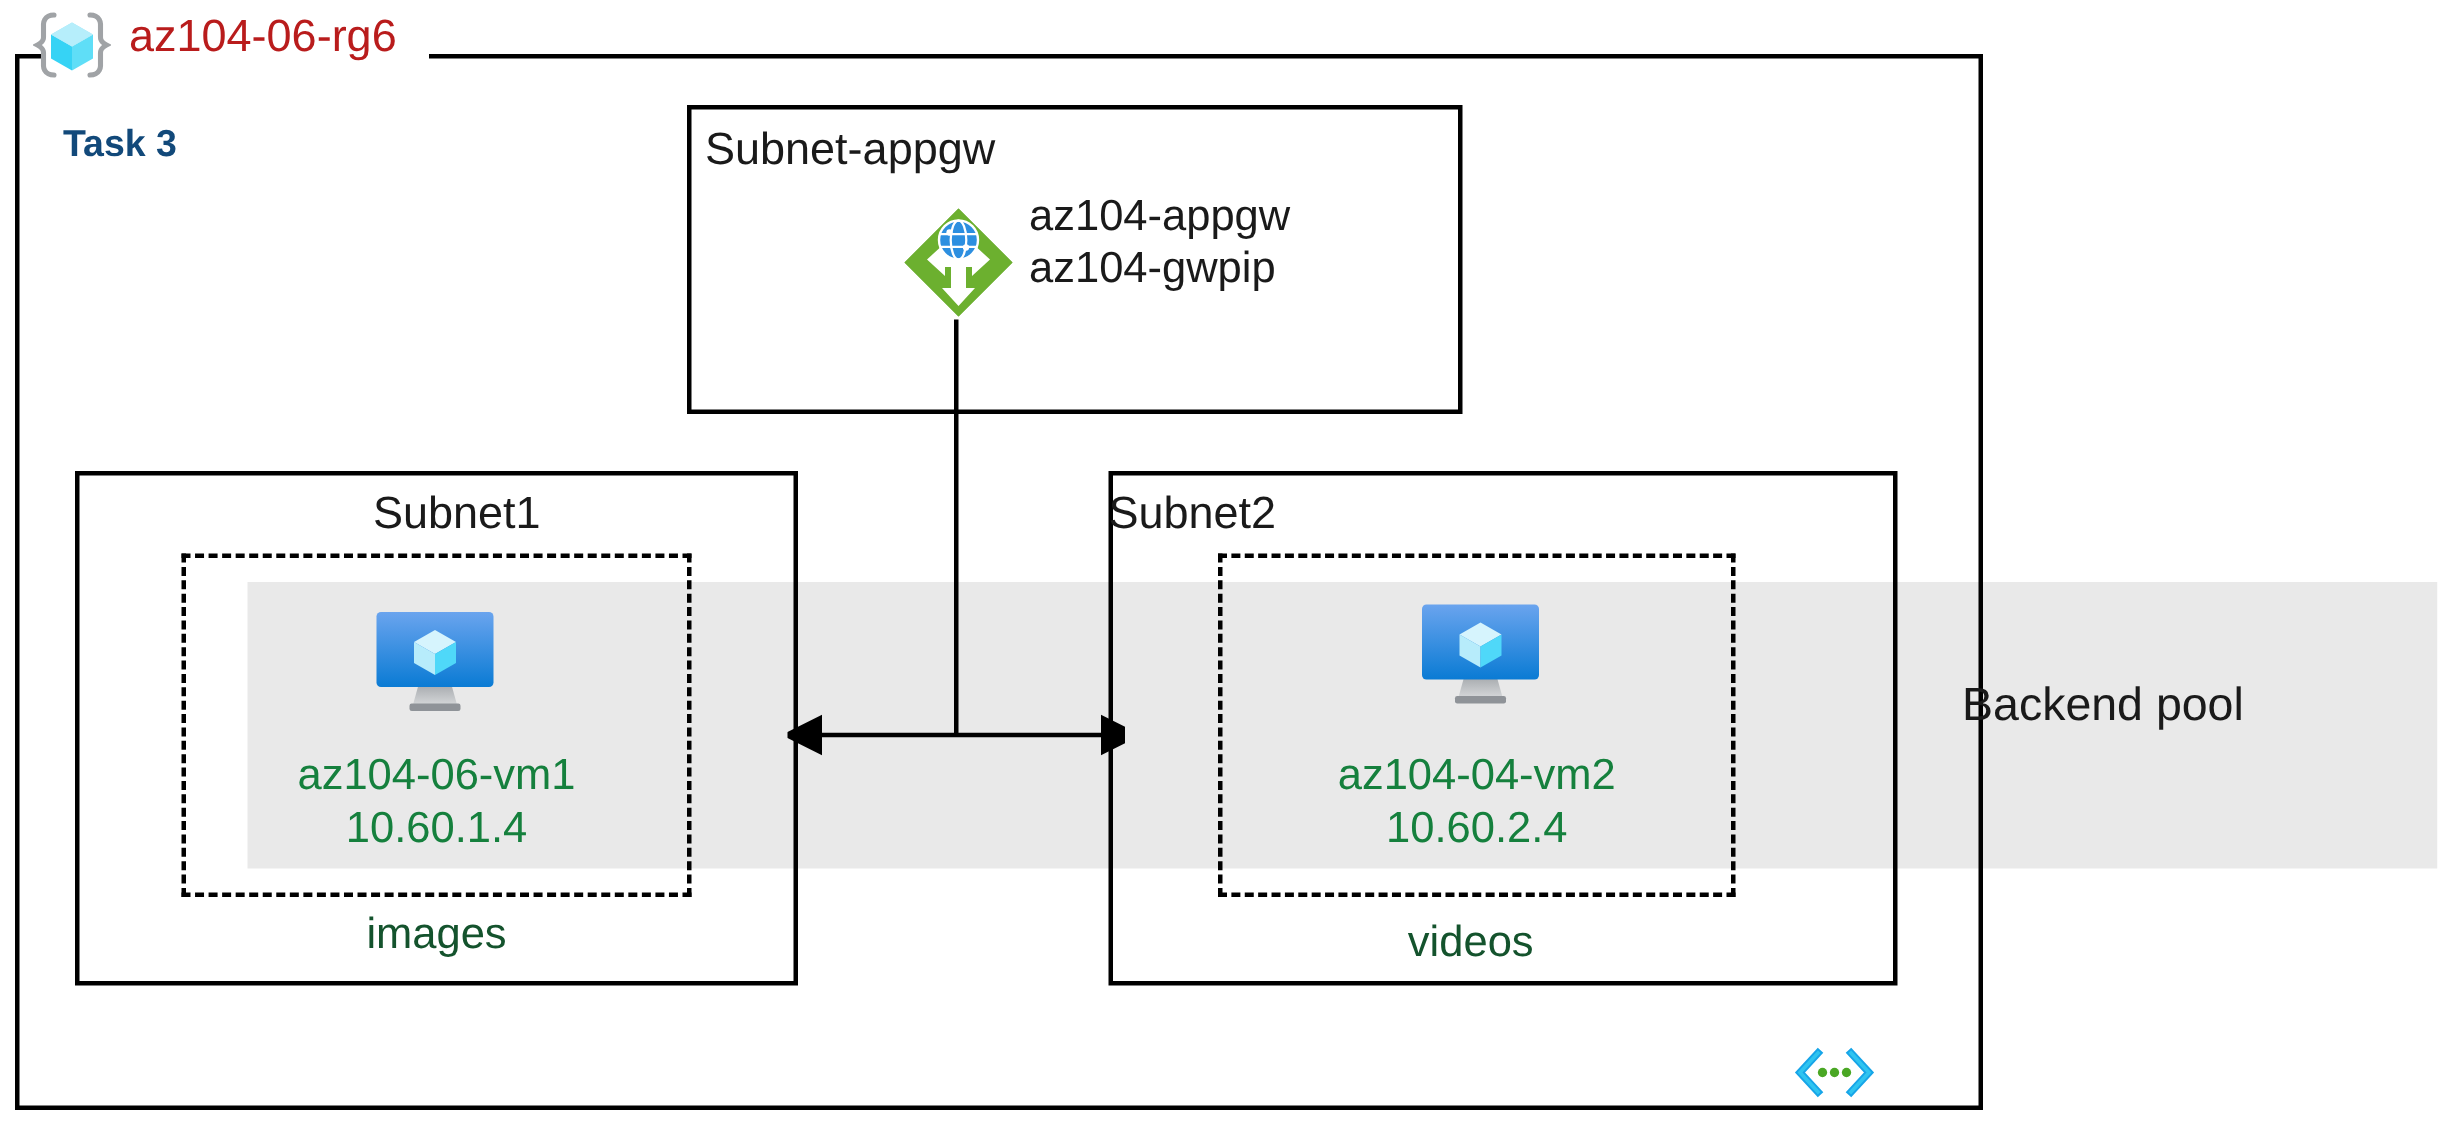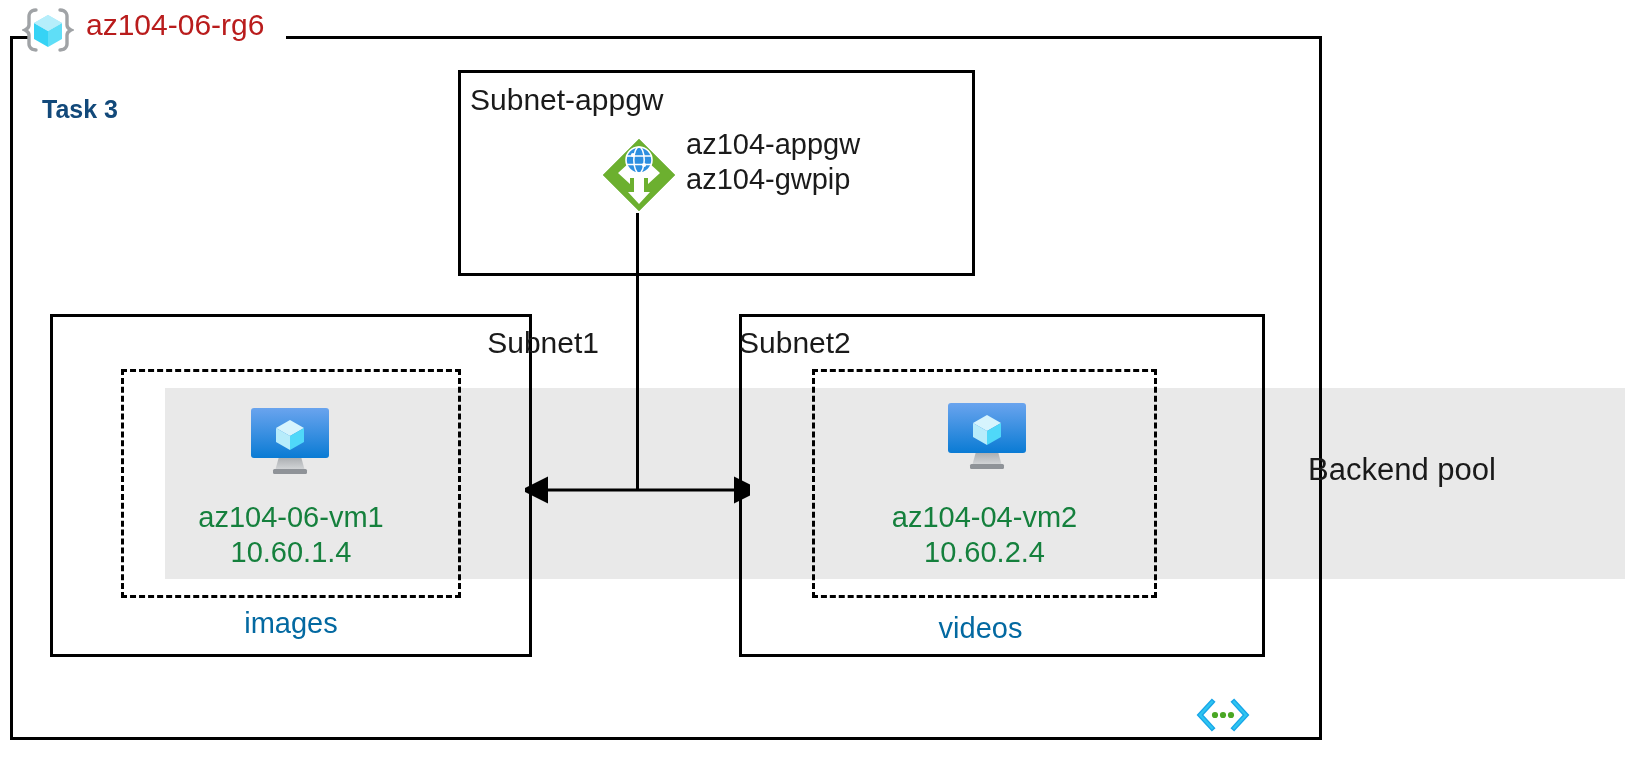--- a/index.html
+++ b/index.html
@@ -26,48 +26,48 @@
     box-sizing:border-box; background:transparent;
   }
   #rg-top-left{ left:10px; top:36px; width:18px; height:3px; background:#000; z-index:4;}
   #rg-top-right{ left:286px; top:36px; width:1036px; height:3px; background:#000; z-index:4;}
 
   #rg-icon{ left:22px; top:6px; width:52px; height:48px; z-index:6;}
   #rg-title{ left:86px; top:8px; font-size:30px; color:#b91c1c; z-index:6; white-space:nowrap;}
 
   #task-label{
     left:42px; top:82px; font-size:25px; font-weight:bold;
-    color:#12497a; z-index:6; white-space:nowrap;margin-top:13px;
+    color:#12497a; z-index:6; white-space:nowrap;
   }
 
   
   .subnet-box{
     border:3px solid #000; box-sizing:border-box; background:transparent; z-index:4;
   }
   #subnet-appgw-box{ left:458px; top:70px; width:517px; height:206px;}
   #subnet1-box{ left:50px; top:314px; width:482px; height:343px;}
   #subnet2-box{ left:739px; top:314px; width:526px; height:343px;}
 
   .subnet-title{ z-index:6; font-size:30px; color:#1a1a1a; white-space:nowrap;}
   #subnet-appgw-title{ left:470px; top:83px;}
-  #subnet1-title{ left:50px; top:326px; width:509px; text-align:right;padding-left:40px;}
+  #subnet1-title{ left:50px; top:326px; width:509px; text-align:center;}
   #subnet2-title{ left:739px; top:326px; width:483px; text-align:left;}
 
   
   .vm-dashed{
     border:3px dashed #000; box-sizing:border-box; background:transparent; z-index:5;
   }
   #vm1-dashed{ left:121px; top:369px; width:340px; height:229px;}
   #vm2-dashed{ left:812px; top:369px; width:345px; height:229px;}
 
   .vm-caption{ z-index:6; text-align:center; font-size:29px; color:#15803d; line-height:1.2;}
   #vm1-caption{ left:121px; top:500px; width:340px;}
   #vm2-caption{ left:812px; top:500px; width:345px;}
 
-  .subnet-footer{ z-index:6; text-align:center; font-size:29px; color:#0369a1;}
+  .subnet-footer{ z-index:6; text-align:center; font-size:29px; color:#14532d;}
   #subnet1-footer{ left:50px; top:607px; width:482px;}
   #subnet2-footer{ left:739px; top:612px; width:483px;}
 
   
   #appgw-icon{ left:600px; top:136px; width:78px; height:78px; z-index:6;}
   #appgw-labels{
     left:686px; top:127px; font-size:29px; line-height:1.22; color:#1a1a1a;
     z-index:6; white-space:nowrap;
   }
 

